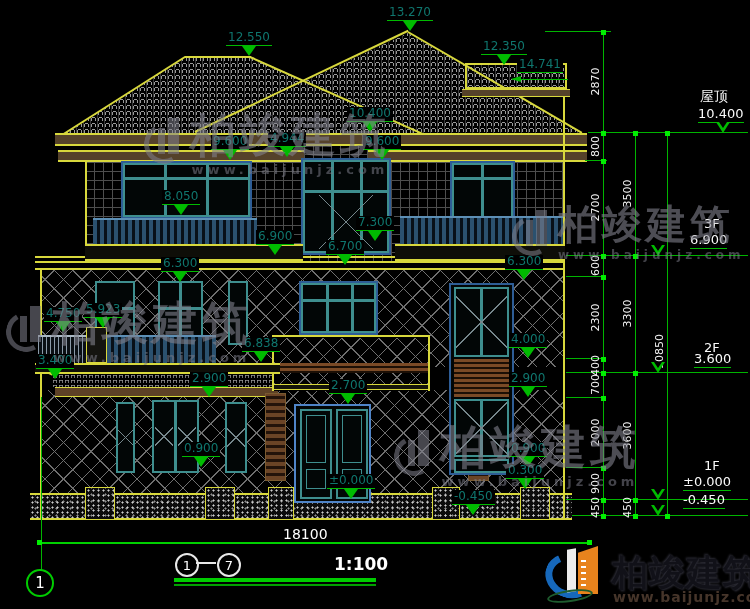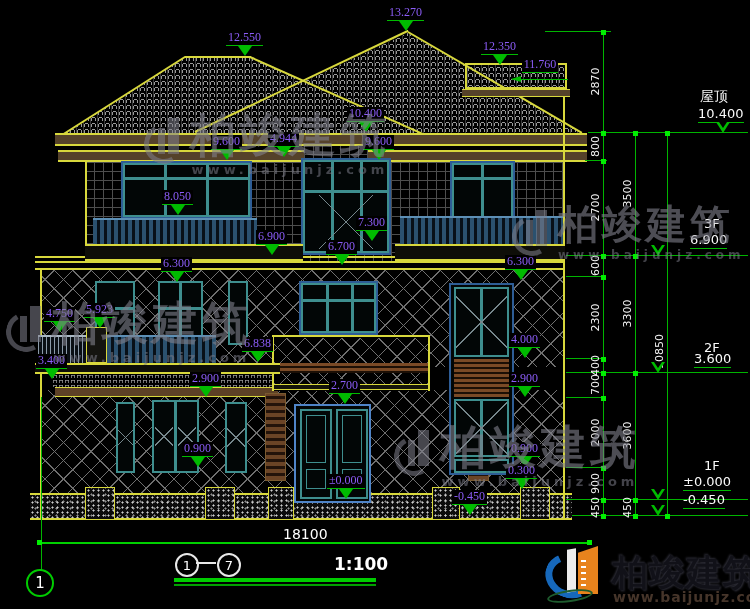--- a/index.html
+++ b/index.html
@@ -27,21 +27,21 @@
   .xp{position:absolute;background-image:linear-gradient(45deg,transparent calc(50% - 0.6px),#76878c calc(50% - 0.6px) calc(50% + 0.6px),transparent calc(50% + 0.6px)),linear-gradient(135deg,transparent calc(50% - 0.6px),#76878c calc(50% - 0.6px) calc(50% + 0.6px),transparent calc(50% + 0.6px));}
   .sw{position:absolute;border:2px solid #3e8e8e;background:#020606;box-sizing:border-box;}
   .rail{position:absolute;background:repeating-linear-gradient(90deg,#2b516f 0 4px,#081018 4px 7px);border-top:2px solid #5d8fb5;z-index:21;}
   .raill{position:absolute;background:repeating-linear-gradient(90deg,#8b9aa8 0 1px,#0a0f14 1px 4px);border-top:2px solid #aab8c4;z-index:21;}
   
   .gh{position:absolute;height:1px;background:#00b400;z-index:40;}
   .gv{position:absolute;width:1px;background:#00b400;z-index:40;}
   .tk{position:absolute;width:5px;height:5px;background:#00ee00;z-index:43;}
   .dt{position:absolute;width:40px;text-align:center;color:#f2f2f2;font-size:11px;line-height:13px;transform:rotate(-90deg);white-space:nowrap;z-index:44;background:transparent;}
   .elev{position:absolute;display:flex;flex-direction:column;align-items:center;z-index:45;}
-  .et{font-size:12px;color:#8b5cf6;background:#000;border-bottom:1px solid #00bb00;padding:0 2px 1px;white-space:nowrap;line-height:13px;font-family:Liberation Serif, serif;}
+  .et{font-size:12px;color:#0f766e;background:#000;border-bottom:1px solid #00bb00;padding:0 2px 1px;white-space:nowrap;line-height:13px;}
   .tri{width:0;height:0;border-left:7px solid transparent;border-right:7px solid transparent;border-top:10px solid #00bb00;}
   .btri{position:absolute;width:0;height:0;border-left:7px solid transparent;border-right:7px solid transparent;border-top:11px solid #00bb00;z-index:45;}
   .btri i{position:absolute;left:-4px;top:-11px;border-left:4px solid transparent;border-right:4px solid transparent;border-top:6px solid #000;}
   .rl{position:absolute;color:#fafafa;font-size:13px;white-space:nowrap;z-index:45;}
   .rv{border-bottom:1px solid #00bb00;padding-bottom:1px;}
   .larrow{position:relative;width:56px;height:1px;background:#00bb00;margin-top:6px;}
   .larrow:before{content:"";position:absolute;left:-1px;top:-3px;border-top:3px solid transparent;border-bottom:3px solid transparent;border-right:10px solid #00bb00;}
   
   .circ{position:absolute;width:20px;height:20px;border:2px solid #e8e8e8;border-radius:50%;color:#fff;font-size:13px;display:flex;align-items:center;justify-content:center;z-index:60;background:#000;}
   .tl{position:absolute;color:#fff;z-index:60;white-space:nowrap;}
@@ -239,21 +239,21 @@
     </div>
   <div class="elev" style="left:226px;top:31px;">
       <span class="et">12.550</span>
       <span class="tri"></span>
     </div>
   <div class="elev" style="left:481px;top:40px;">
       <span class="et">12.350</span>
       <span class="tri"></span>
     </div>
   <div class="abs" style="left:512px;top:58px;z-index:45;display:flex;flex-direction:column;align-items:center;">
-      <span class="et">11.760</span>
+      <span class="et">14.741</span>
       <span class="larrow"></span>
     </div>
   <div class="elev" style="left:347px;top:107px;">
       <span class="et">10.400</span>
       <span class="tri"></span>
     </div>
   <div class="elev" style="left:211px;top:135px;">
       <span class="et">9.600</span>
       <span class="tri"></span>
     </div>

